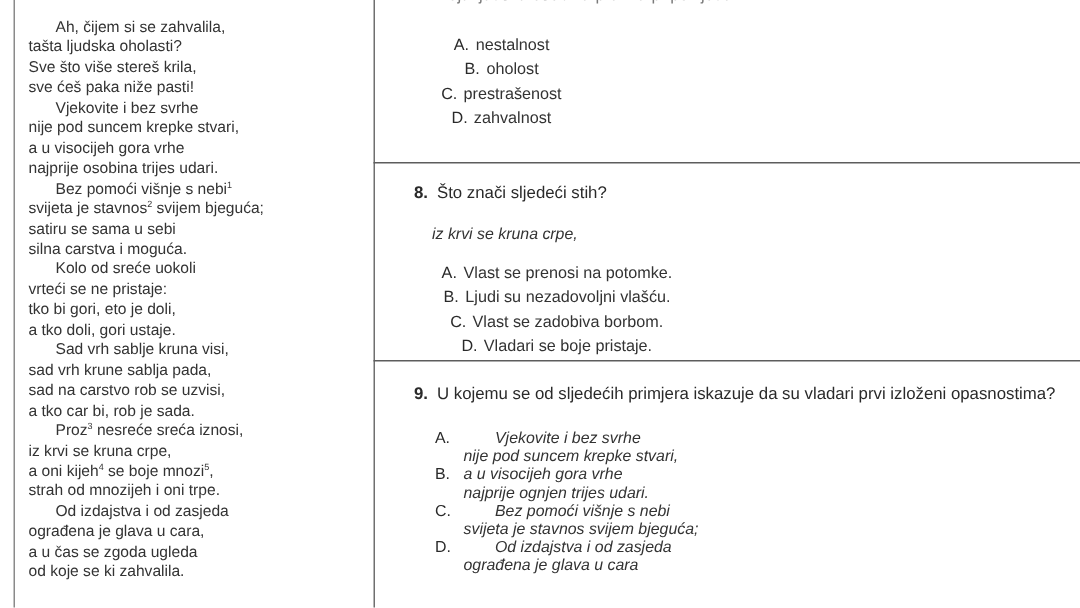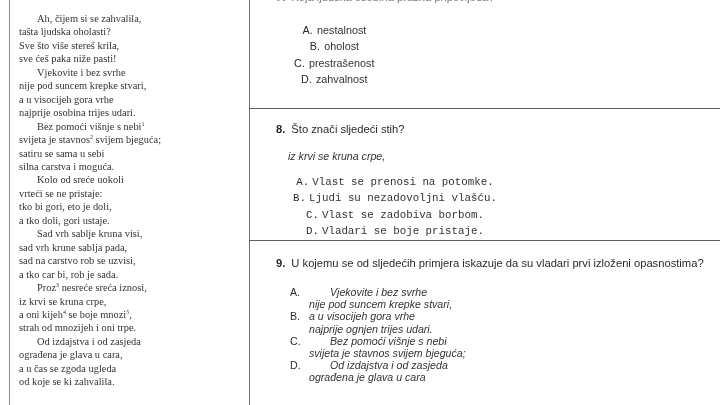--- a/index.html
+++ b/index.html
@@ -28,21 +28,21 @@
       width: 240px; height: 420px;
       border-left: 1.5px solid #8a8a8a;
     }
     .poem {
       position: absolute;
       left: 19px; top: 12px;
       font-size: 10.4px;
       line-height: 13.45px;
       color: #333;
     }
-    .poem .line { white-space: nowrap; font-family: Liberation Serif, serif; }
+    .poem .line { white-space: nowrap; }
     .poem .line.indent { padding-left: 18px; }
     .poem sup { font-size: 6px; vertical-align: 4px; line-height: 0; }
 
     
     .q-col {
       position: absolute;
       left: 249px; top: -5px;
       width: 480px; height: 420px;
       border-left: 1.5px solid #6f6f6f;
     }
@@ -90,21 +90,21 @@
       height: 16.3px;
       line-height: 16.3px;
     }
     .options .opt .letter {
       display: inline-block;
       width: 19px;
       font-weight: normal;
       color: #2a2a2a;
     }
     .opts7 { top: 22px; }
-    .opts8 { top: 174px; font-family: Liberation Mono, monospace; }
+    .opts8 { top: 174px; }
 
     .opts9 {
       position: absolute;
       left: 290px;
       top: 286px;
       font-size: 10.6px;
       color: #333;
     }
     .opts9 .opt { position: relative; }
     .opts9 .letter {

